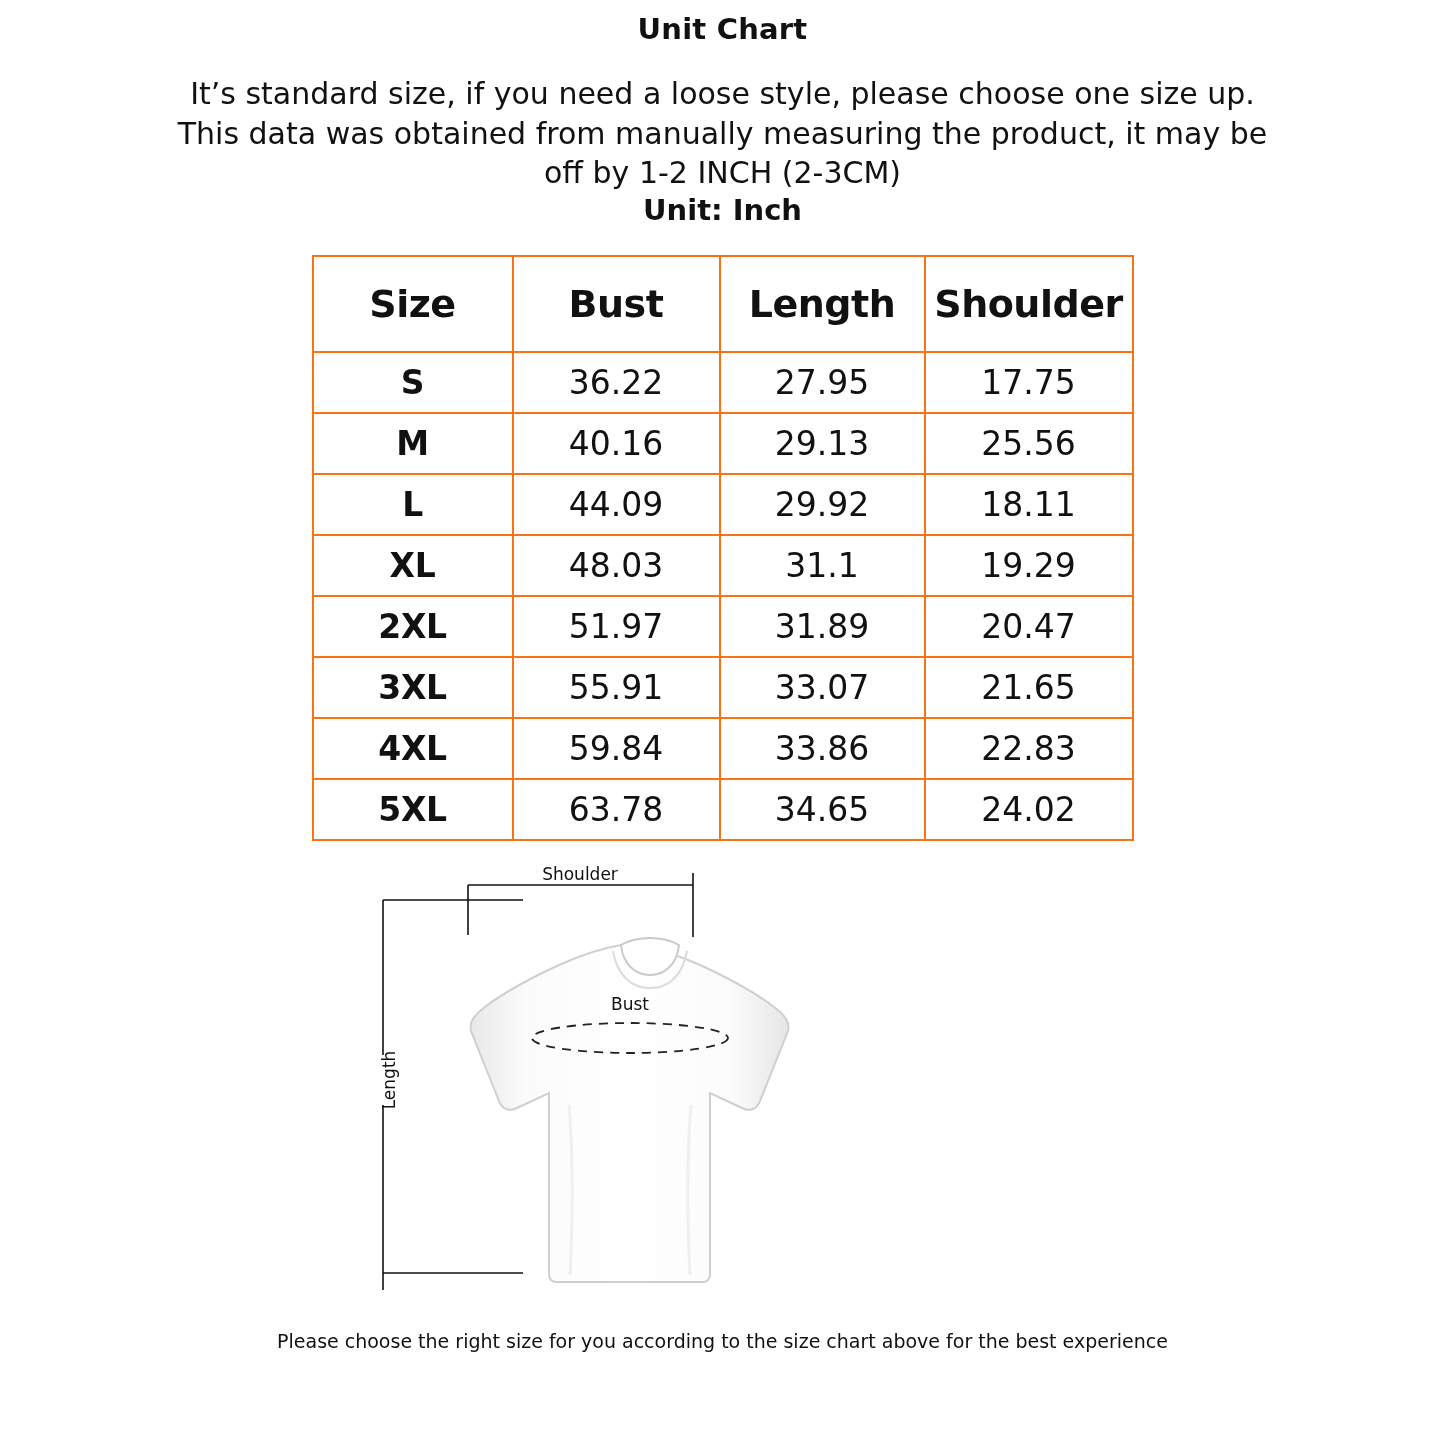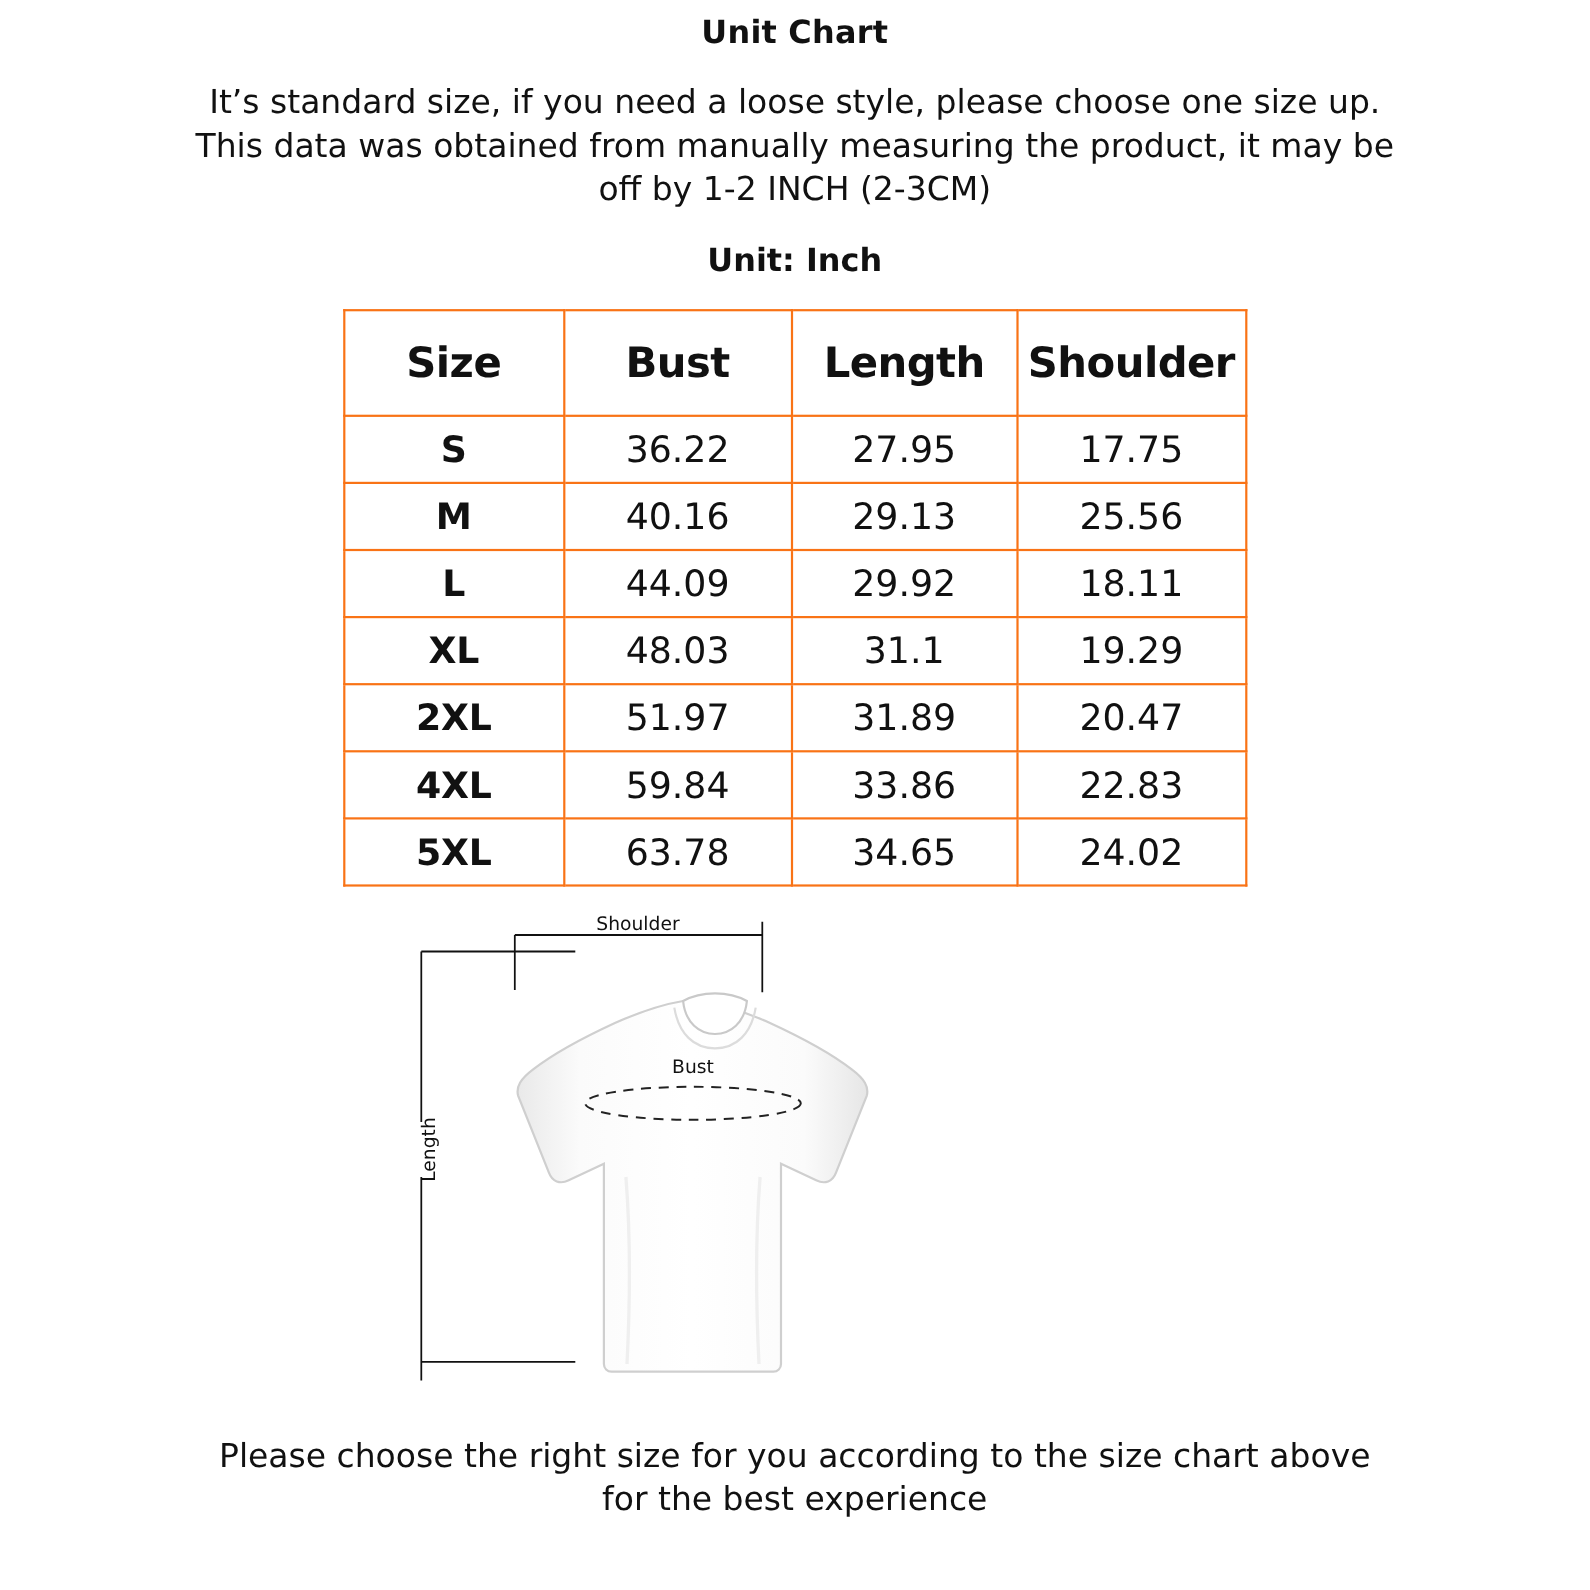--- a/index.html
+++ b/index.html
@@ -37,21 +37,20 @@
   .intro {
     margin-top: 28px;
     font-size: 30px;
     line-height: 1.32;
     text-align: center;
     max-width: 1120px;
     font-weight: 400;
   }
 
   .unit {
-    margin-top: 26px;
     font-size: 29px;
     font-weight: bold;
     text-align: center;
   }
 
   table.size-table {
     margin-top: 28px;
     border-collapse: collapse;
     width: 820px;
     table-layout: fixed;
@@ -83,22 +82,22 @@
   col.c4 { width: 208px; }
 
   .diagram {
     margin-top: 14px;
     width: 700px;
     height: 470px;
     position: relative;
   }
 
   .footer {
-    margin-top: 15px;
-    font-size: 30px;
+    margin-top: 4px;
+    font-size: 19px;
     line-height: 1.3;
     text-align: center;
     max-width: 1050px;
   }
 </style>
 </head>
 <body>
 
 <div class="page">
 
@@ -146,20 +145,26 @@
         <td class="size-cell">XL</td>
         <td>48.03</td>
         <td>31.1</td>
         <td>19.29</td>
       </tr>
       <tr>
         <td class="size-cell">2XL</td>
         <td>51.97</td>
         <td>31.89</td>
         <td>20.47</td>
+      </tr>
+      <tr>
+        <td class="size-cell">3XL</td>
+        <td>55.91</td>
+        <td>33.07</td>
+        <td>21.65</td>
       </tr>
       <tr>
         <td class="size-cell">4XL</td>
         <td>59.84</td>
         <td>33.86</td>
         <td>22.83</td>
       </tr>
       <tr>
         <td class="size-cell">5XL</td>
         <td>63.78</td>

